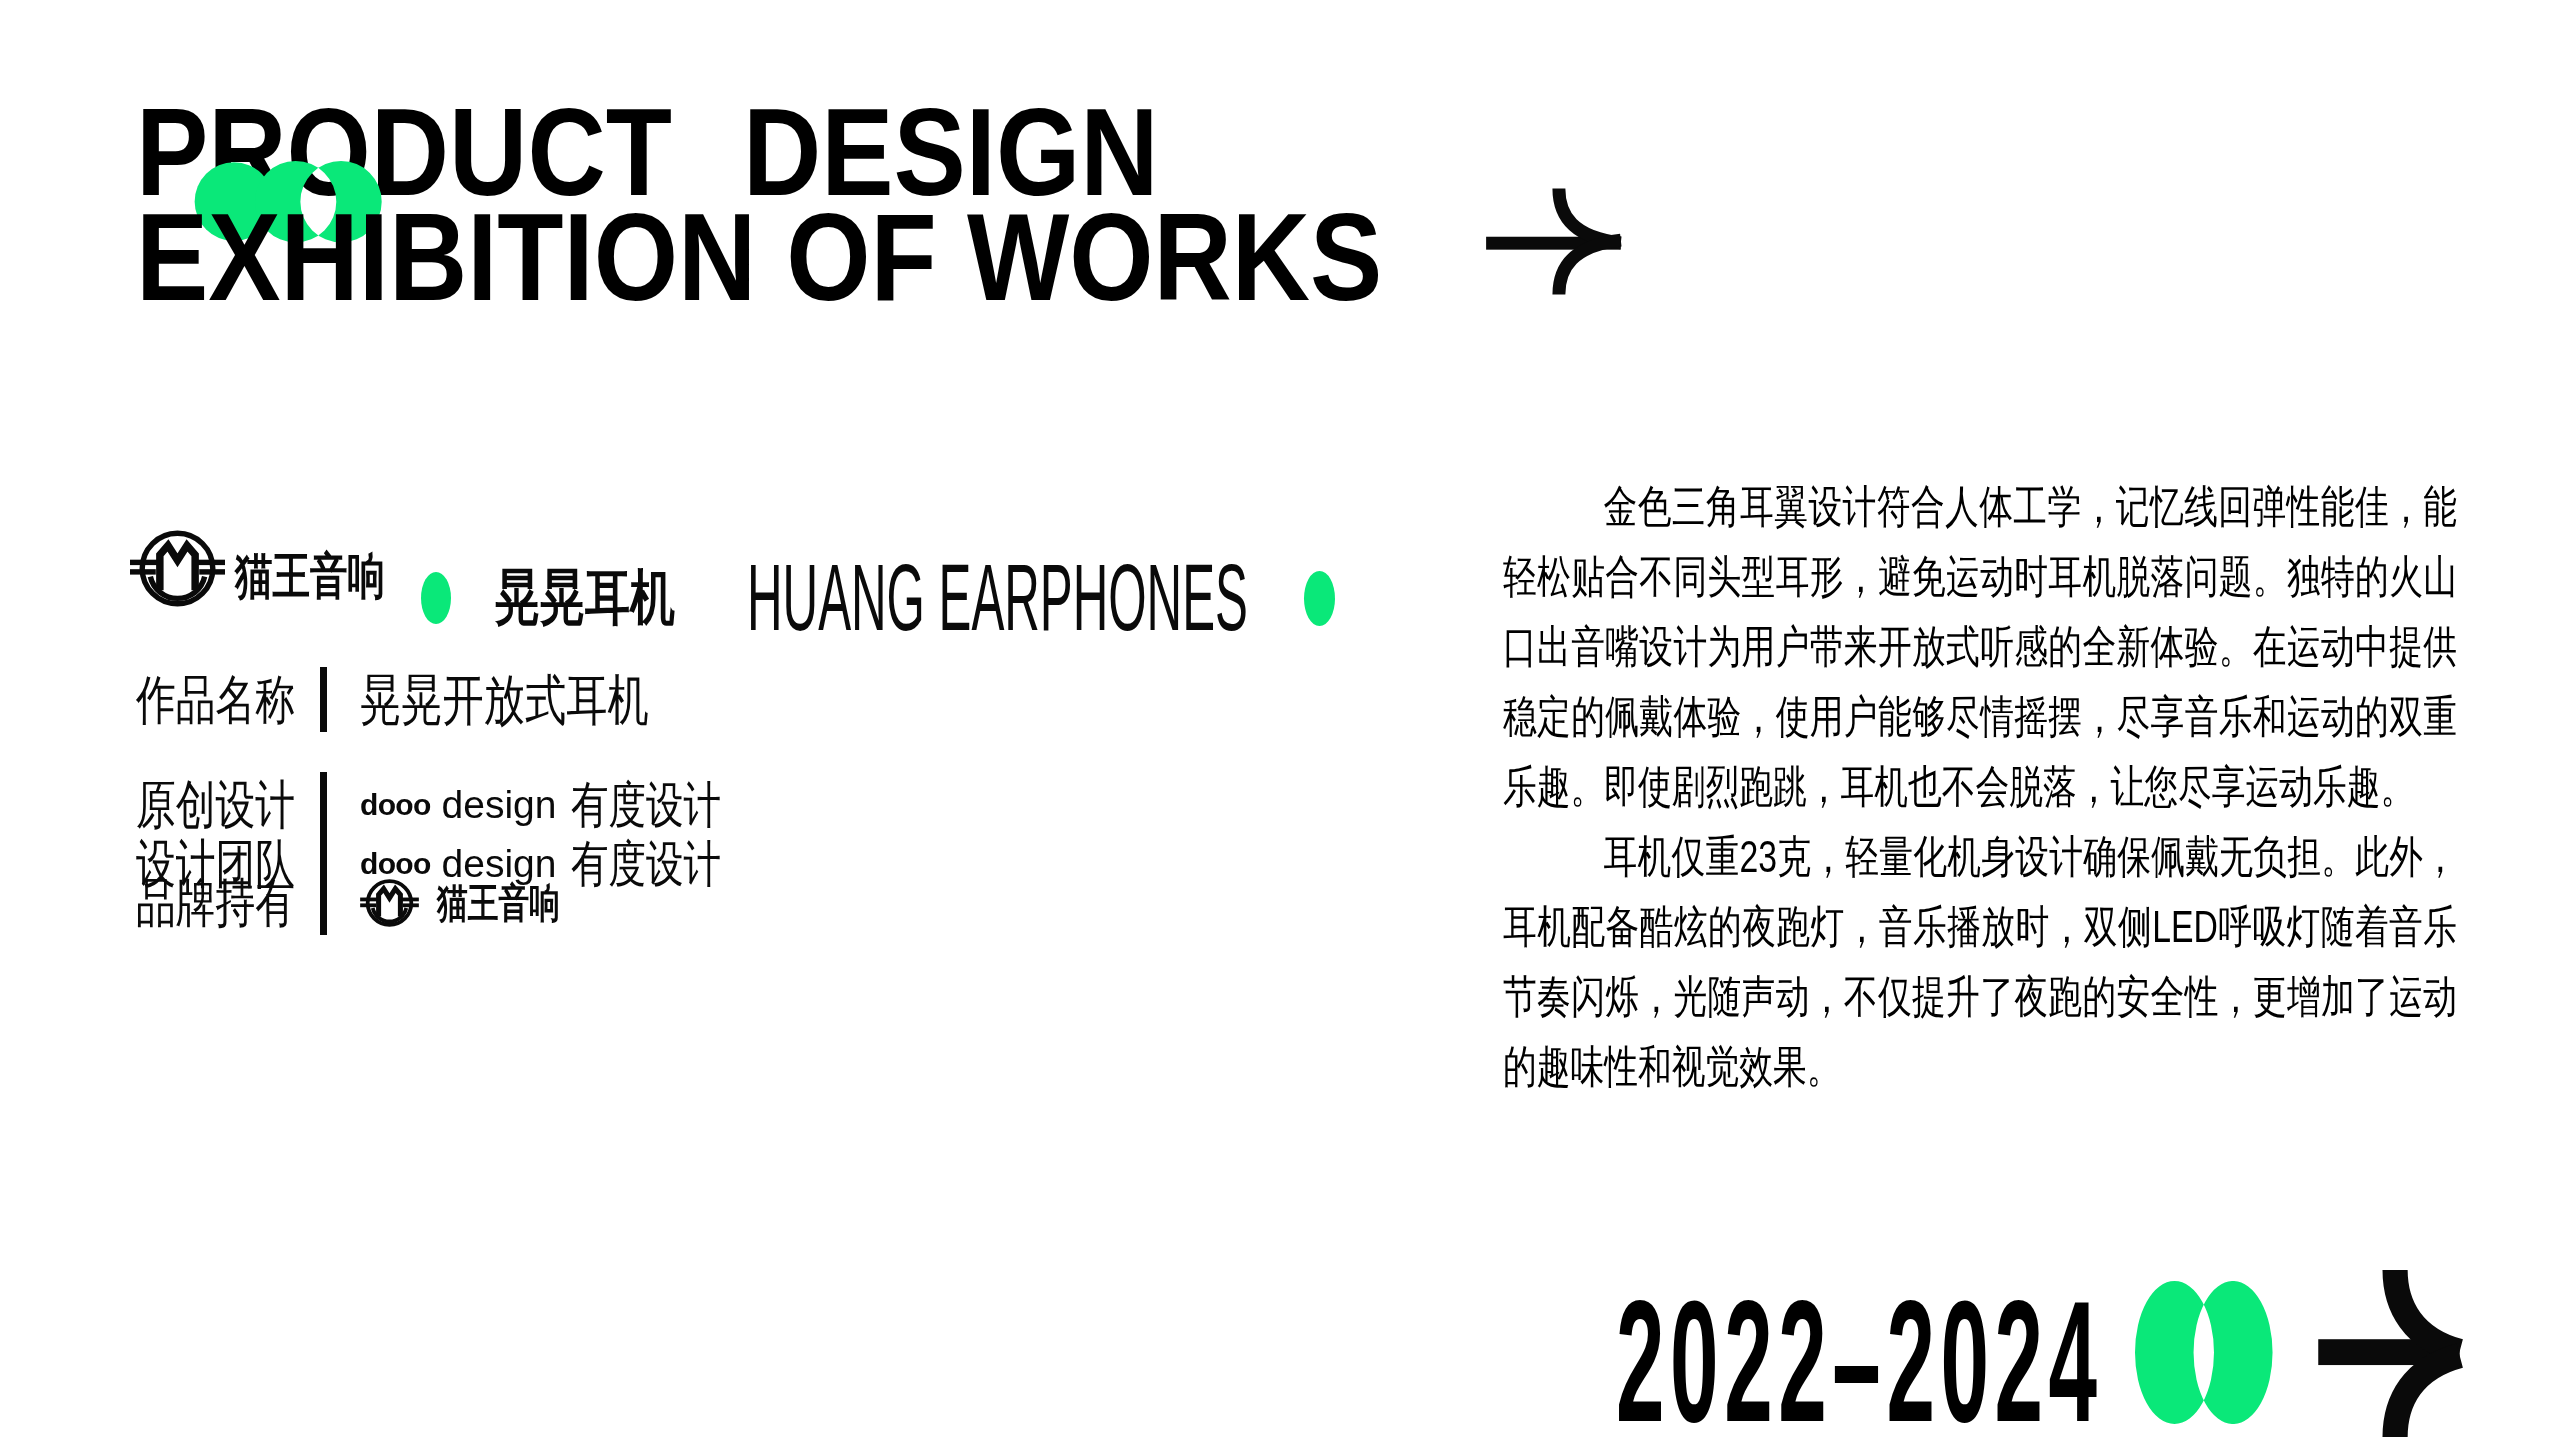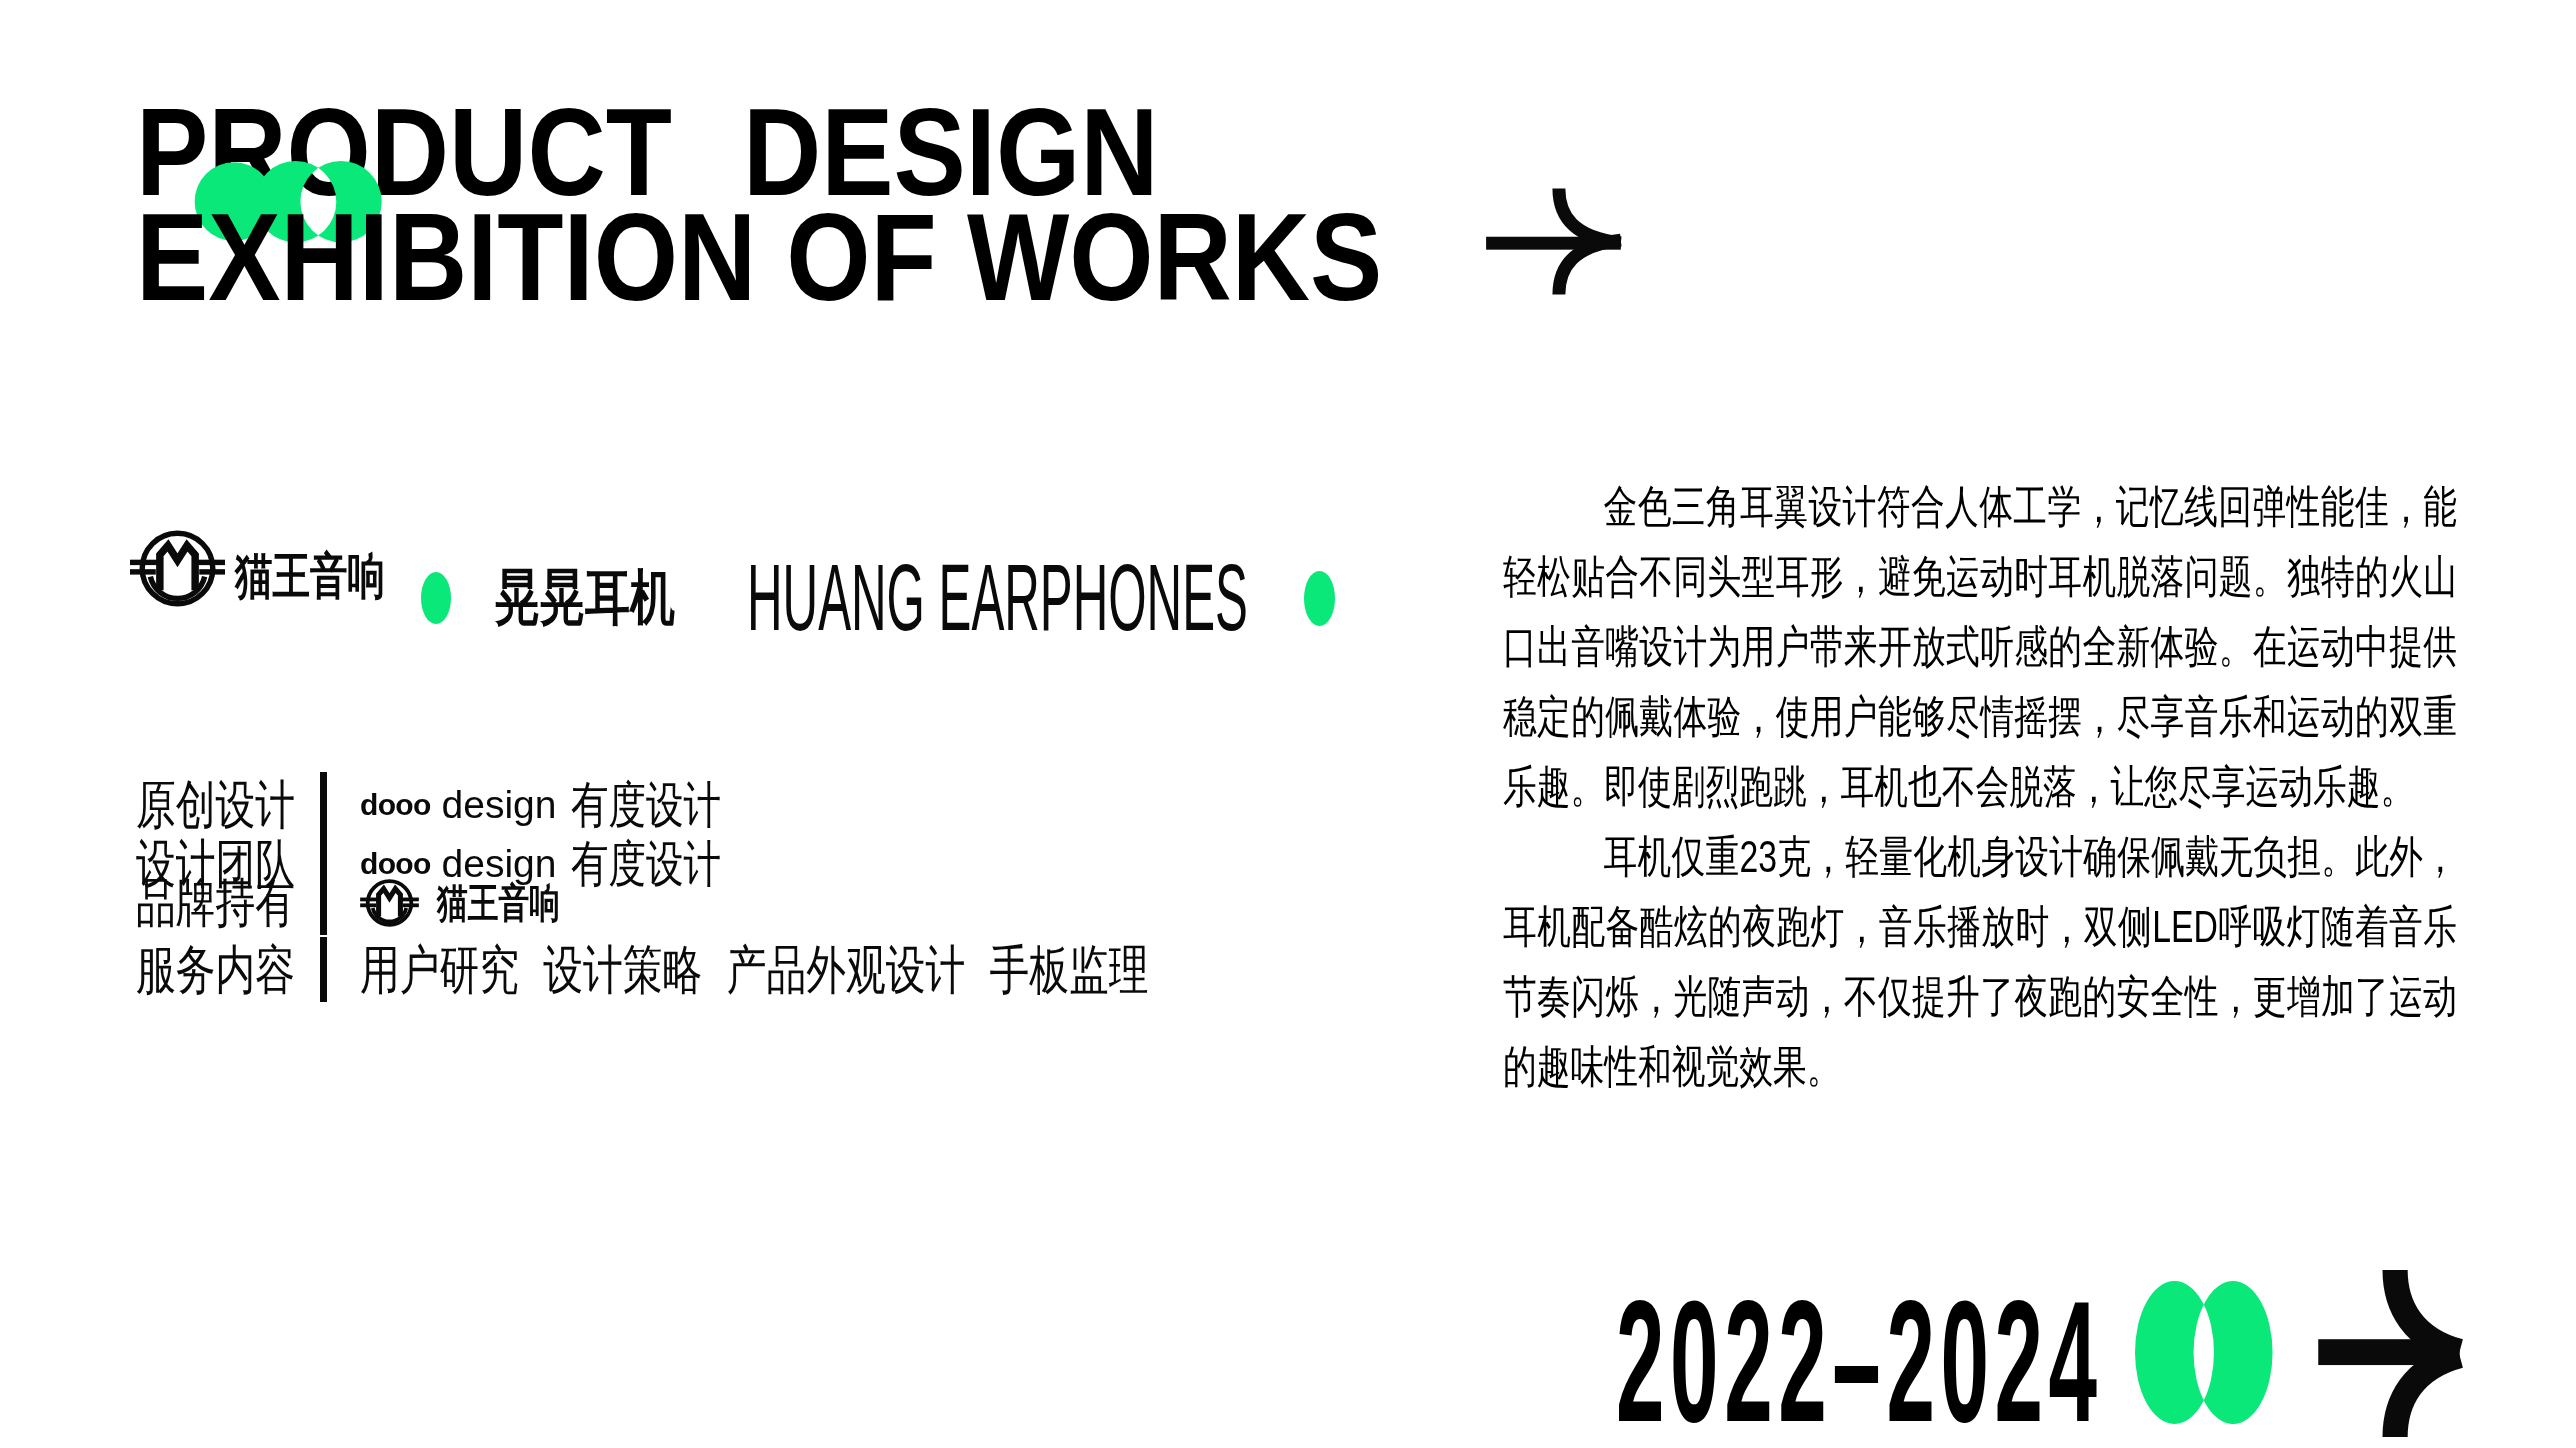--- a/index.html
+++ b/index.html
@@ -93,20 +93,27 @@
 
   <div class="dot" id="green-dot-1"></div>
 
   <div id="product-name-cn">
     <span class="cn">晃晃耳机</span>
   </div>
   <div id="product-name-en">HUANG EARPHONES</div>
 
   <div class="dot" id="green-dot-2"></div>
 
+  <div class="meta-row" id="meta-row-1">
+    <div class="m-label"><span class="cn">作品名称</span></div>
+    <div class="m-divider"></div>
+    <div class="m-value">
+        <span class="cjk-val cn">晃晃开放式耳机</span>
+      </div>
+  </div>
 
   <div class="meta-row" id="meta-row-2">
     <div class="m-label"><span class="cn">原创设计</span></div>
     <div class="m-divider"></div>
     <div class="m-value">
       <span class="dooo">dooo</span>
       <span class="design-word">design</span>
       <span class="studio cn">有度设计</span>
     </div>
   </div>
@@ -131,27 +138,20 @@
         <path d="M30 74 A41 41 0 0 0 110 74" fill="none" stroke="#0a0a0a" stroke-width="9"></path>
         <rect x="0" y="49" width="42" height="9" fill="#0a0a0a"></rect>
         <rect x="0" y="63" width="38" height="9" fill="#0a0a0a"></rect>
         <rect x="98" y="49" width="42" height="9" fill="#0a0a0a"></rect>
         <rect x="102" y="63" width="38" height="9" fill="#0a0a0a"></rect>
       </svg>
       <span class="row-brand cn">猫王音响</span>
     </div>
   </div>
 
-  <div class="meta-row" id="meta-row-5">
-    <div class="m-label"><span class="cn">服务内容</span></div>
-    <div class="m-divider"></div>
-    <div class="m-value">
-        <span class="services cn">用户研究 设计策略 产品外观设计 手板监理</span>
-      </div>
-  </div>
 
   <div id="description">
     <p>金色三角耳翼设计符合人体工学，记忆线回弹性能佳，能轻松贴合不同头型耳形，避免运动时耳机脱落问题。独特的火山口出音嘴设计为用户带来开放式听感的全新体验。在运动中提供稳定的佩戴体验，使用户能够尽情摇摆，尽享音乐和运动的双重乐趣。即使剧烈跑跳，耳机也不会脱落，让您尽享运动乐趣。</p>
     <p>耳机仅重23克，轻量化机身设计确保佩戴无负担。此外，耳机配备酷炫的夜跑灯，音乐播放时，双侧LED呼吸灯随着音乐节奏闪烁，光随声动，不仅提升了夜跑的安全性，更增加了运动的趣味性和视觉效果。</p>
   </div>
 
   <div id="footer-years">2022–2024</div>
 
   <svg id="footer-ellipses" width="143" height="143" viewBox="0 0 210 210">
     <path fill="#0ae879" fill-rule="evenodd" d="M0 105 a58 105 0 1 0 116 0 a58 105 0 1 0 -116 0 M86 105 a58 105 0 1 0 116 0 a58 105 0 1 0 -116 0"></path>

